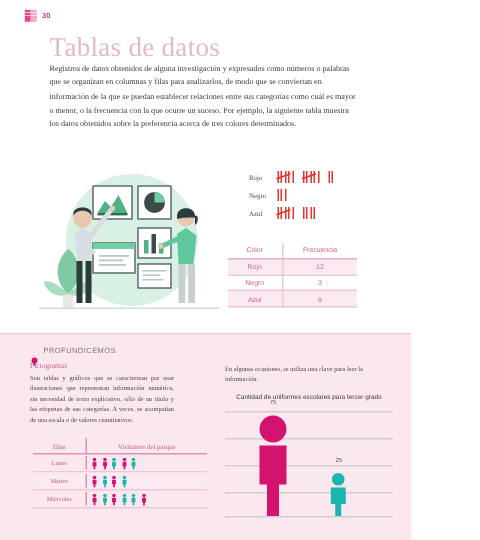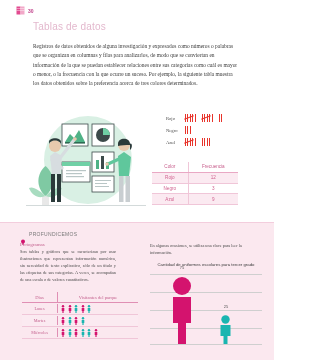--- a/index.html
+++ b/index.html
@@ -14,22 +14,22 @@
 
   
   .page-header { position:absolute; left:16px; top:6px; display:flex; align-items:center; gap:3px; }
   .hdr-icon { width:9px; height:9px; position:relative; }
   .hdr-icon svg { display:block; }
   .page-num { font-family:"Liberation Sans", sans-serif; font-size:5px; color:#c0418a; font-weight:700; }
 
   
   .title {
     position:absolute; left:33px; top:21px;
-    font-family:Liberation Sans, sans-serif;
-    font-size:10px; color:#e3b8cd; letter-spacing:.2px;
+    font-family:Liberation Serif, serif;
+    font-size:18px; color:#e3b8cd; letter-spacing:.2px;
   }
 
   
   .body-copy {
     position:absolute; left:33px; top:42px; width:206px;
     font-size:5.4px; line-height:1.72; color:#3a3a3a; text-align:left;
   }
 
   
   .illo { position:absolute; left:22px; top:112px; width:128px; height:106px; }

